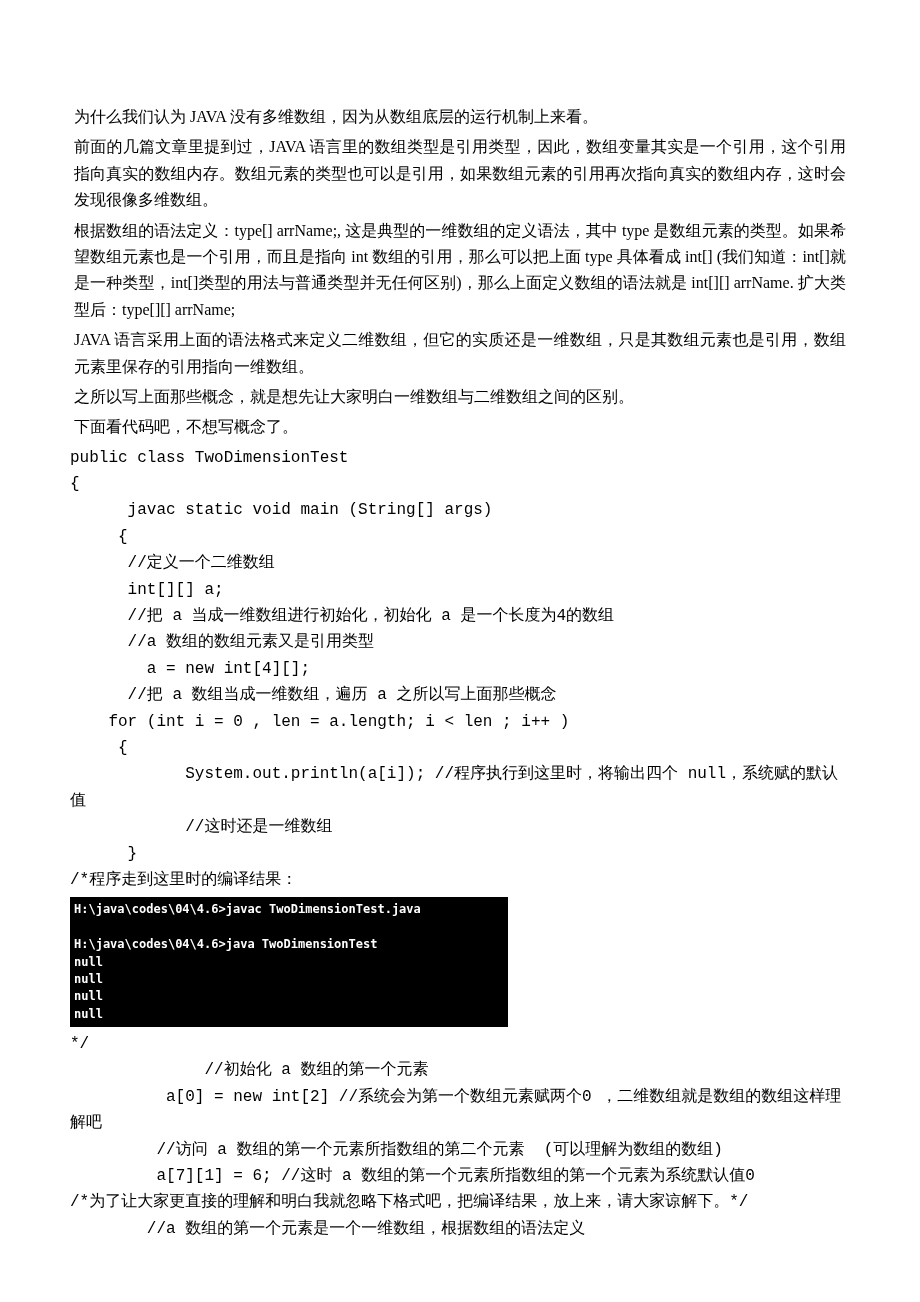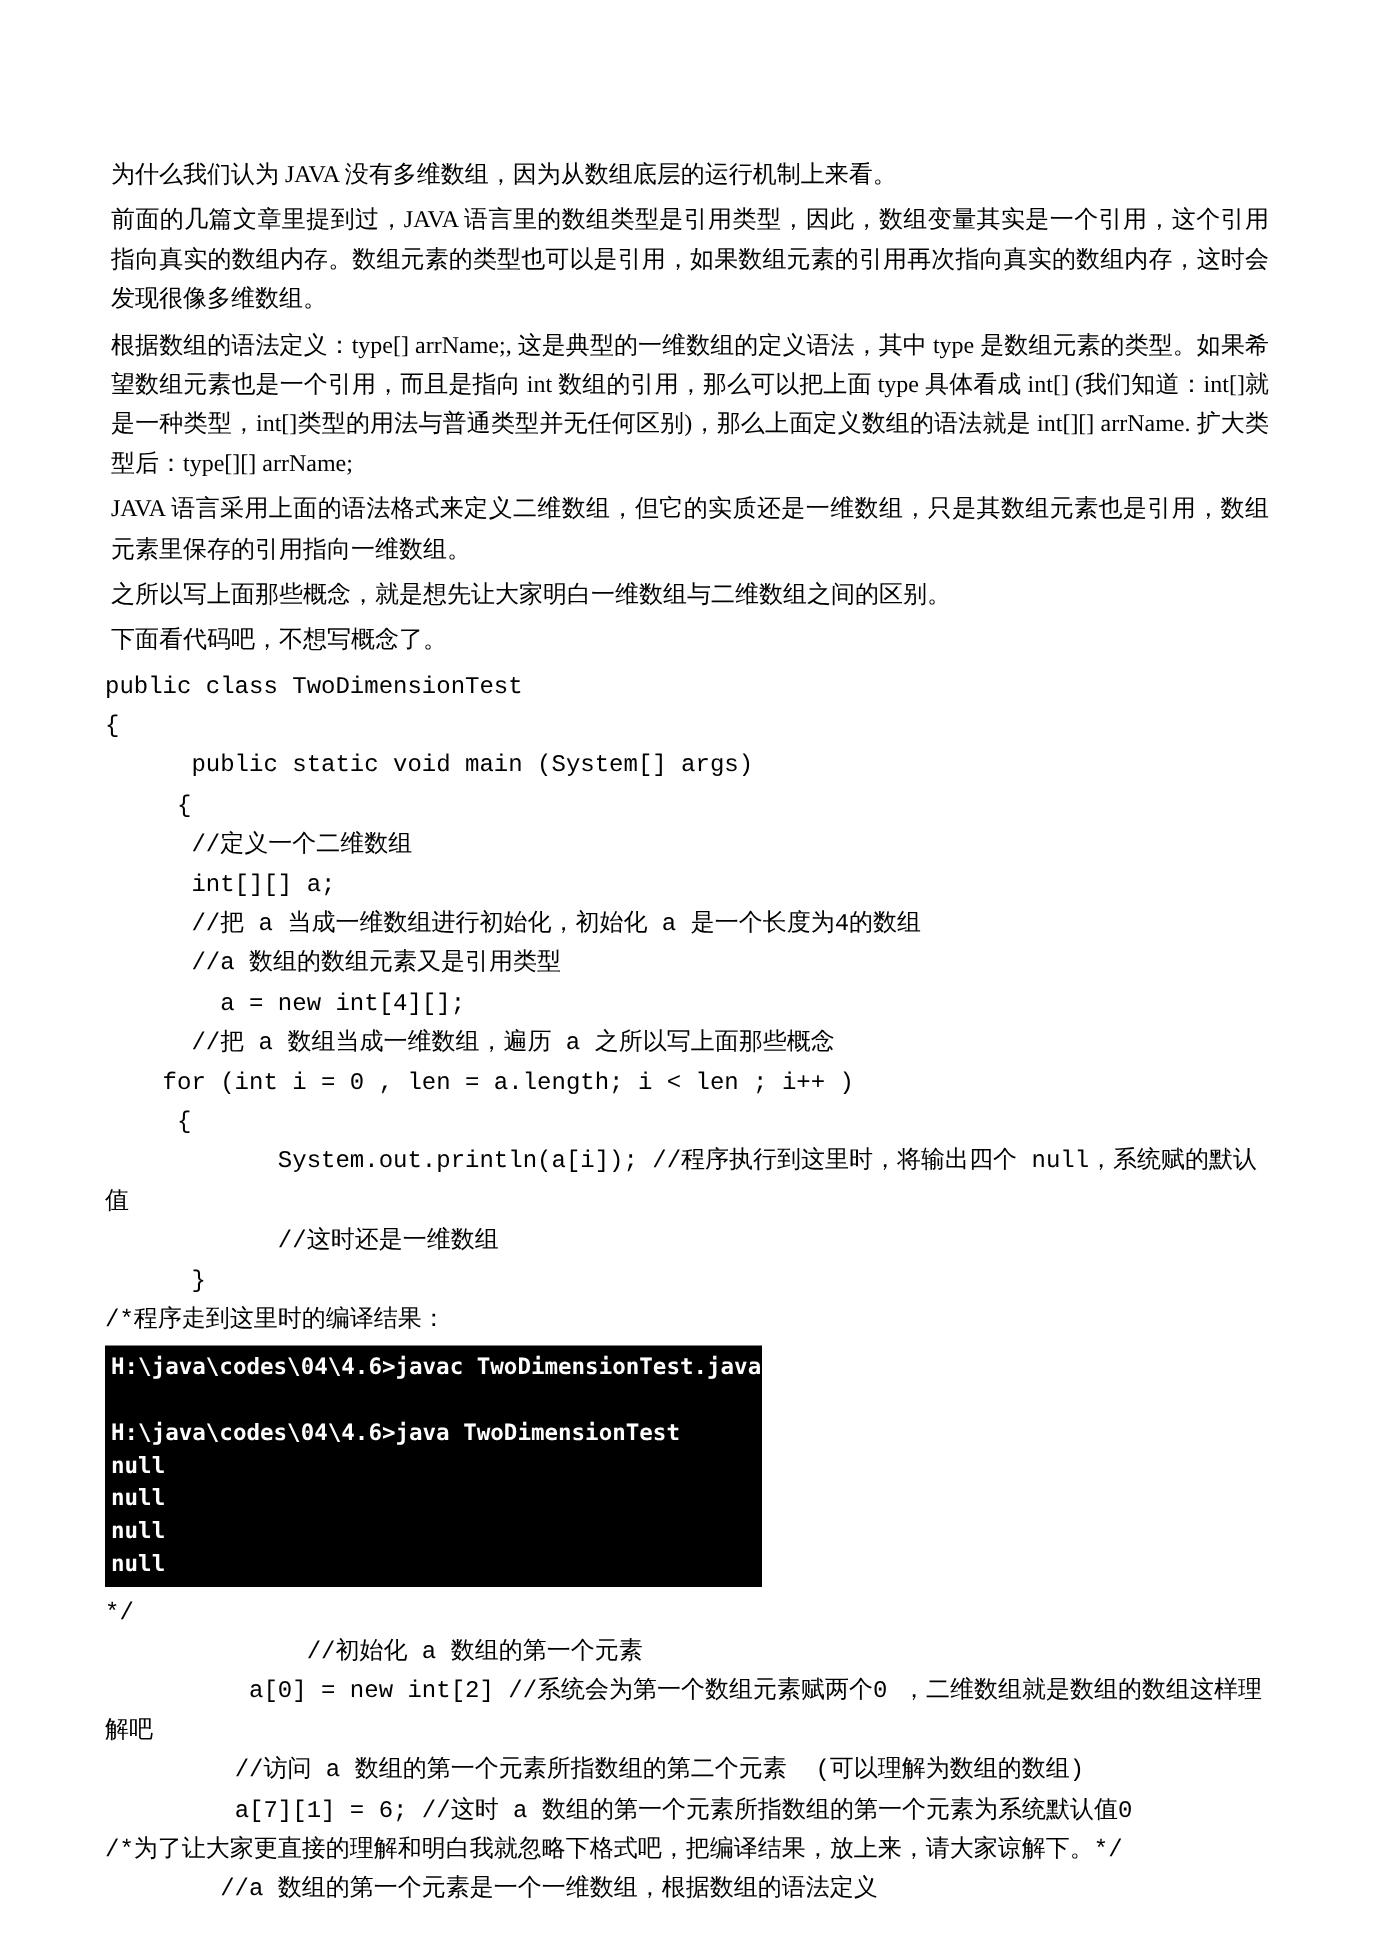--- a/index.html
+++ b/index.html
@@ -19,41 +19,41 @@
     .code-block {
       font-family: Liberation Mono, monospace;
       margin: 0;
       white-space: pre-wrap;
     }
     .terminal {
       background: #000;
       color: #fff;
       font-family: "SimSun", "NSimSun", monospace;
       font-weight: bold;
-      font-size: 15px;
+      font-size: 12px;
       line-height: 1.45;
       padding: 4px 4px;
       width: 430px;
       margin: 4px 0;
       white-space: pre;
     }
   </style>
 </head>
 <body>
 
 <p class="para">为什么我们认为 JAVA 没有多维数组，因为从数组底层的运行机制上来看。</p>
 <p class="para">前面的几篇文章里提到过，JAVA 语言里的数组类型是引用类型，因此，数组变量其实是一个引用，这个引用指向真实的数组内存。数组元素的类型也可以是引用，如果数组元素的引用再次指向真实的数组内存，这时会发现很像多维数组。</p>
 <p class="para">根据数组的语法定义：type[] arrName;, 这是典型的一维数组的定义语法，其中 type 是数组元素的类型。如果希望数组元素也是一个引用，而且是指向 int 数组的引用，那么可以把上面 type 具体看成 int[] (我们知道：int[]就是一种类型，int[]类型的用法与普通类型并无任何区别)，那么上面定义数组的语法就是 int[][] arrName.  扩大类型后：type[][] arrName;</p>
 <p class="para">JAVA 语言采用上面的语法格式来定义二维数组，但它的实质还是一维数组，只是其数组元素也是引用，数组元素里保存的引用指向一维数组。</p>
 <p class="para">之所以写上面那些概念，就是想先让大家明白一维数组与二维数组之间的区别。</p>
 <p class="para">下面看代码吧，不想写概念了。</p>
 
 <div class="code-block">public class TwoDimensionTest</div>
 <div class="code-block">{</div>
-<div class="code-block">      public static void main (System[] args)</div>
+<div class="code-block">      javac static void main (String[] args)</div>
 <div class="code-block">     {</div>
 <div class="code-block">      //定义一个二维数组</div>
 <div class="code-block">      int[][] a;</div>
 <div class="code-block">      //把 a 当成一维数组进行初始化，初始化 a 是一个长度为4的数组</div>
 <div class="code-block">      //a 数组的数组元素又是引用类型</div>
 <div class="code-block">        a = new int[4][];</div>
 <div class="code-block">      //把 a 数组当成一维数组，遍历 a 之所以写上面那些概念</div>
 <div class="code-block">    for (int i = 0 , len = a.length; i &lt; len ; i++ )</div>
 <div class="code-block">     {</div>
 <div class="code-block">            System.out.println(a[i]); //程序执行到这里时，将输出四个 null，系统赋的默认值</div>

